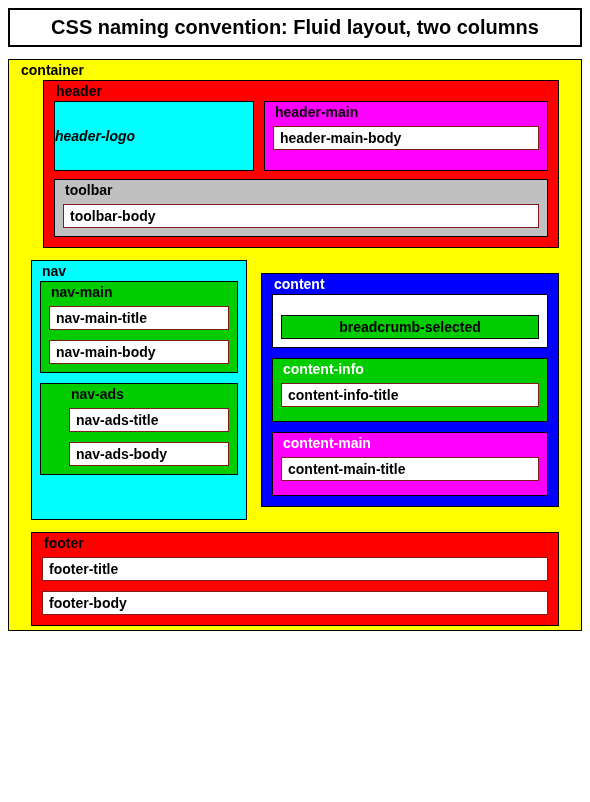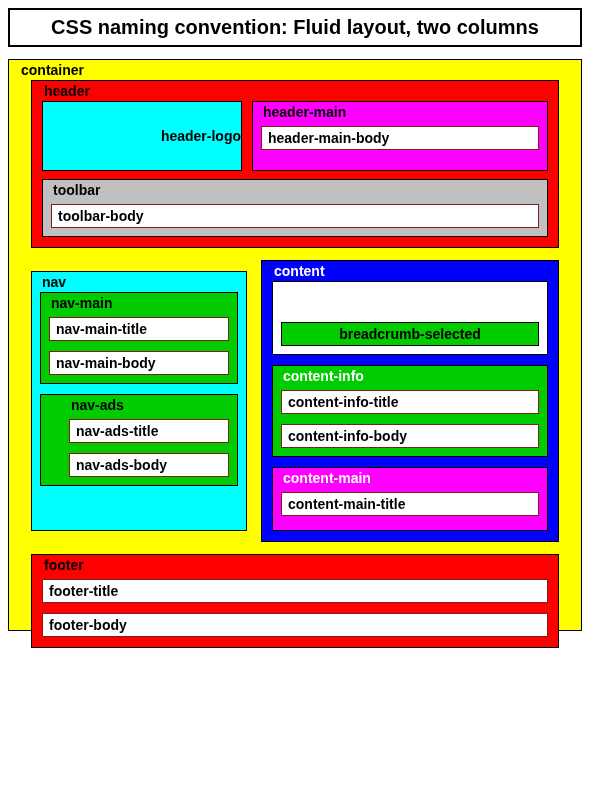--- a/index.html
+++ b/index.html
@@ -23,32 +23,33 @@
   .container {
     background: #ffff00;
     border: 1px solid #000;
     padding: 2px 10px 10px 10px;
     height: 572px;
   }
   .label { padding: 0 2px 2px 2px; }
   .header {
     background: #ff0000;
     border: 1px solid #000;
-    margin: 0 12px 12px 12px;
+    margin: 0 12px 12px 24px;
     padding: 2px 10px 10px 10px;
   }
   .header-row { display: flex; gap: 10px; margin-bottom: 8px; }
   .header-logo {
     background: #00ffff;
     border: 1px solid #000;
     flex: 0 0 200px;
     display: flex;
     align-items: center;
-    justify-content: flex-end;
+    justify-content: flex-start;
     padding: 26px 0;
+    font-style: italic;
   }
   .header-main {
     background: #ff00ff;
     border: 1px solid #000;
     flex: 1;
     padding: 2px 8px 8px 8px;
   }
   .inner-box {
     background: #fff;
     border: 1px solid #7f1d1d;
@@ -98,21 +99,21 @@
     background: #fff;
     border: 1px solid #000;
     padding: 2px 8px 8px 8px;
     margin-bottom: 10px;
     color: #000;
   }
   .breadcrumb-sel {
     background: #00cc00;
     border: 1px solid #000;
     padding: 3px 0;
-    margin-top: 20px;
+    margin-top: 0;
     text-align: center;
   }
   .footer {
     background: #ff0000;
     border: 1px solid #000;
     margin: 0 12px;
     padding: 2px 10px 10px 10px;
   }
   .gap { height: 6px; }
 </style>
@@ -161,21 +162,20 @@
     <div class="content">
       <div class="label">content</div>
       <div class="breadcrumb-box">
         <div class="label">breadcrumb</div>
         <div class="breadcrumb-sel">breadcrumb-selected</div>
       </div>
       <div class="green-box">
         <div class="label">content-info</div>
         <div class="inner-box">content-info-title</div>
         <div class="gap"></div>
-        <div class="inner-box">content-info-body</div>
       </div>
       <div class="magenta-box">
         <div class="label">content-main</div>
         <div class="inner-box">content-main-title</div>
         <div class="gap"></div>
       </div>
     </div>
   </div>
 
   <div class="footer">

